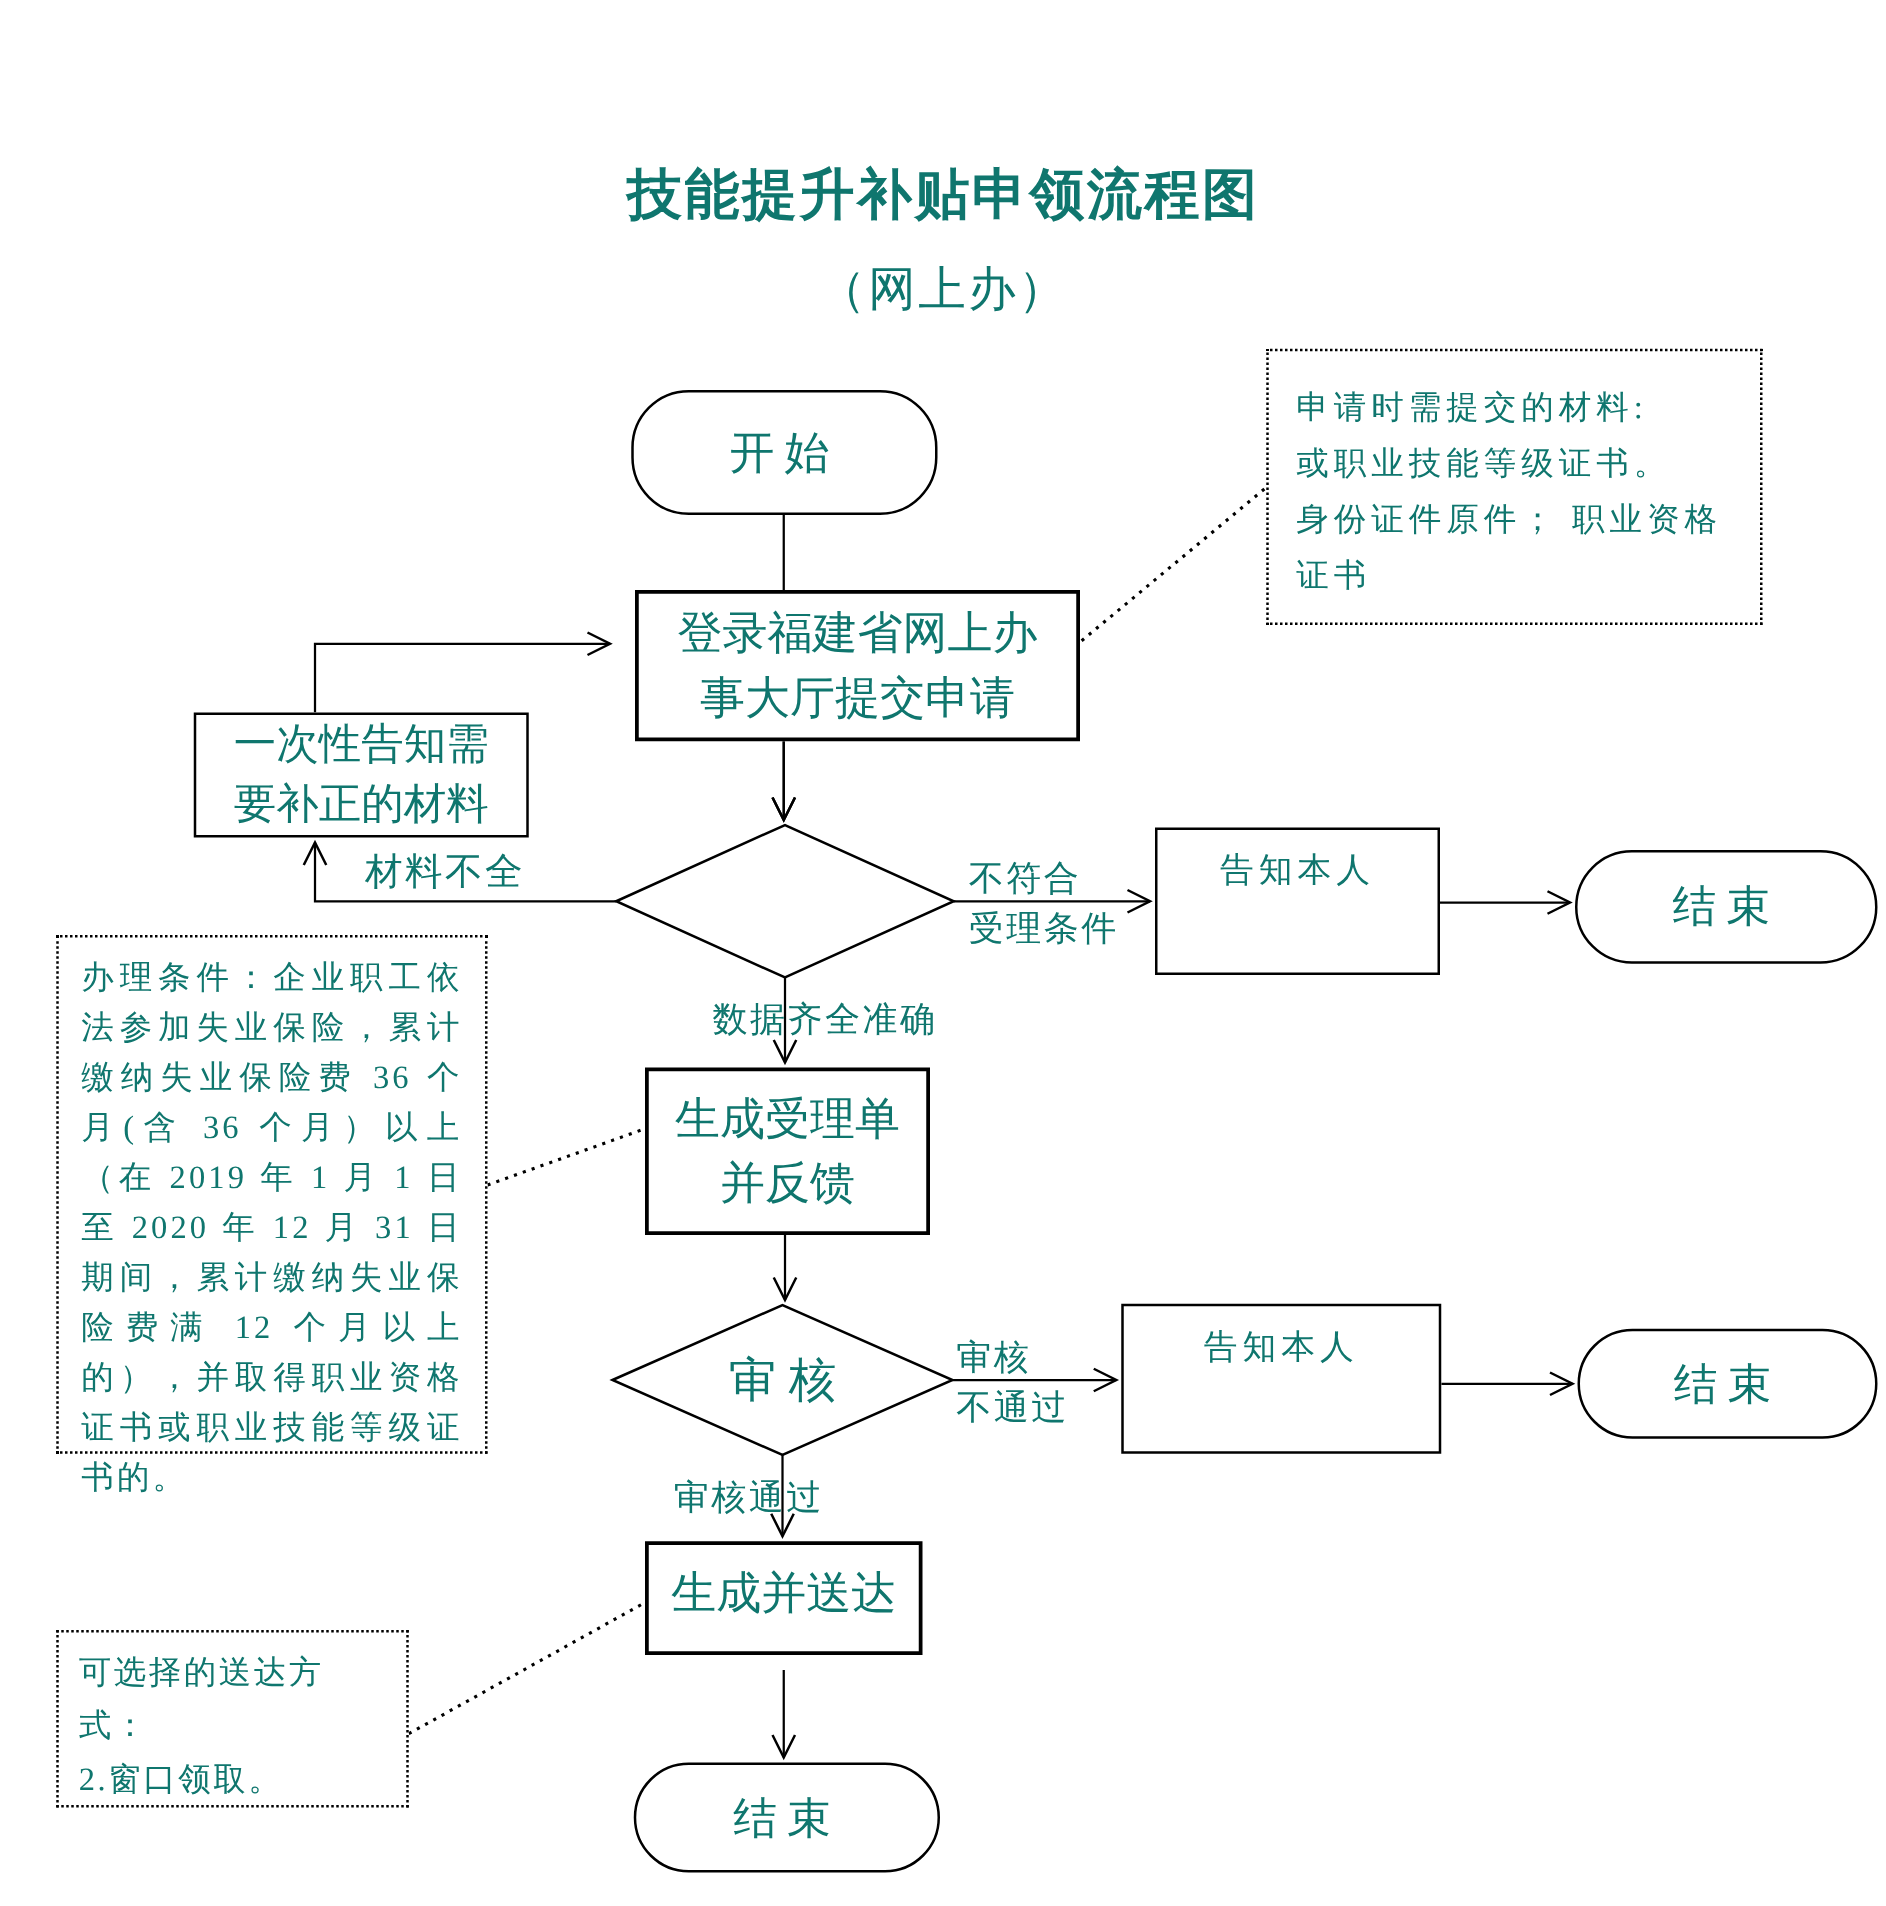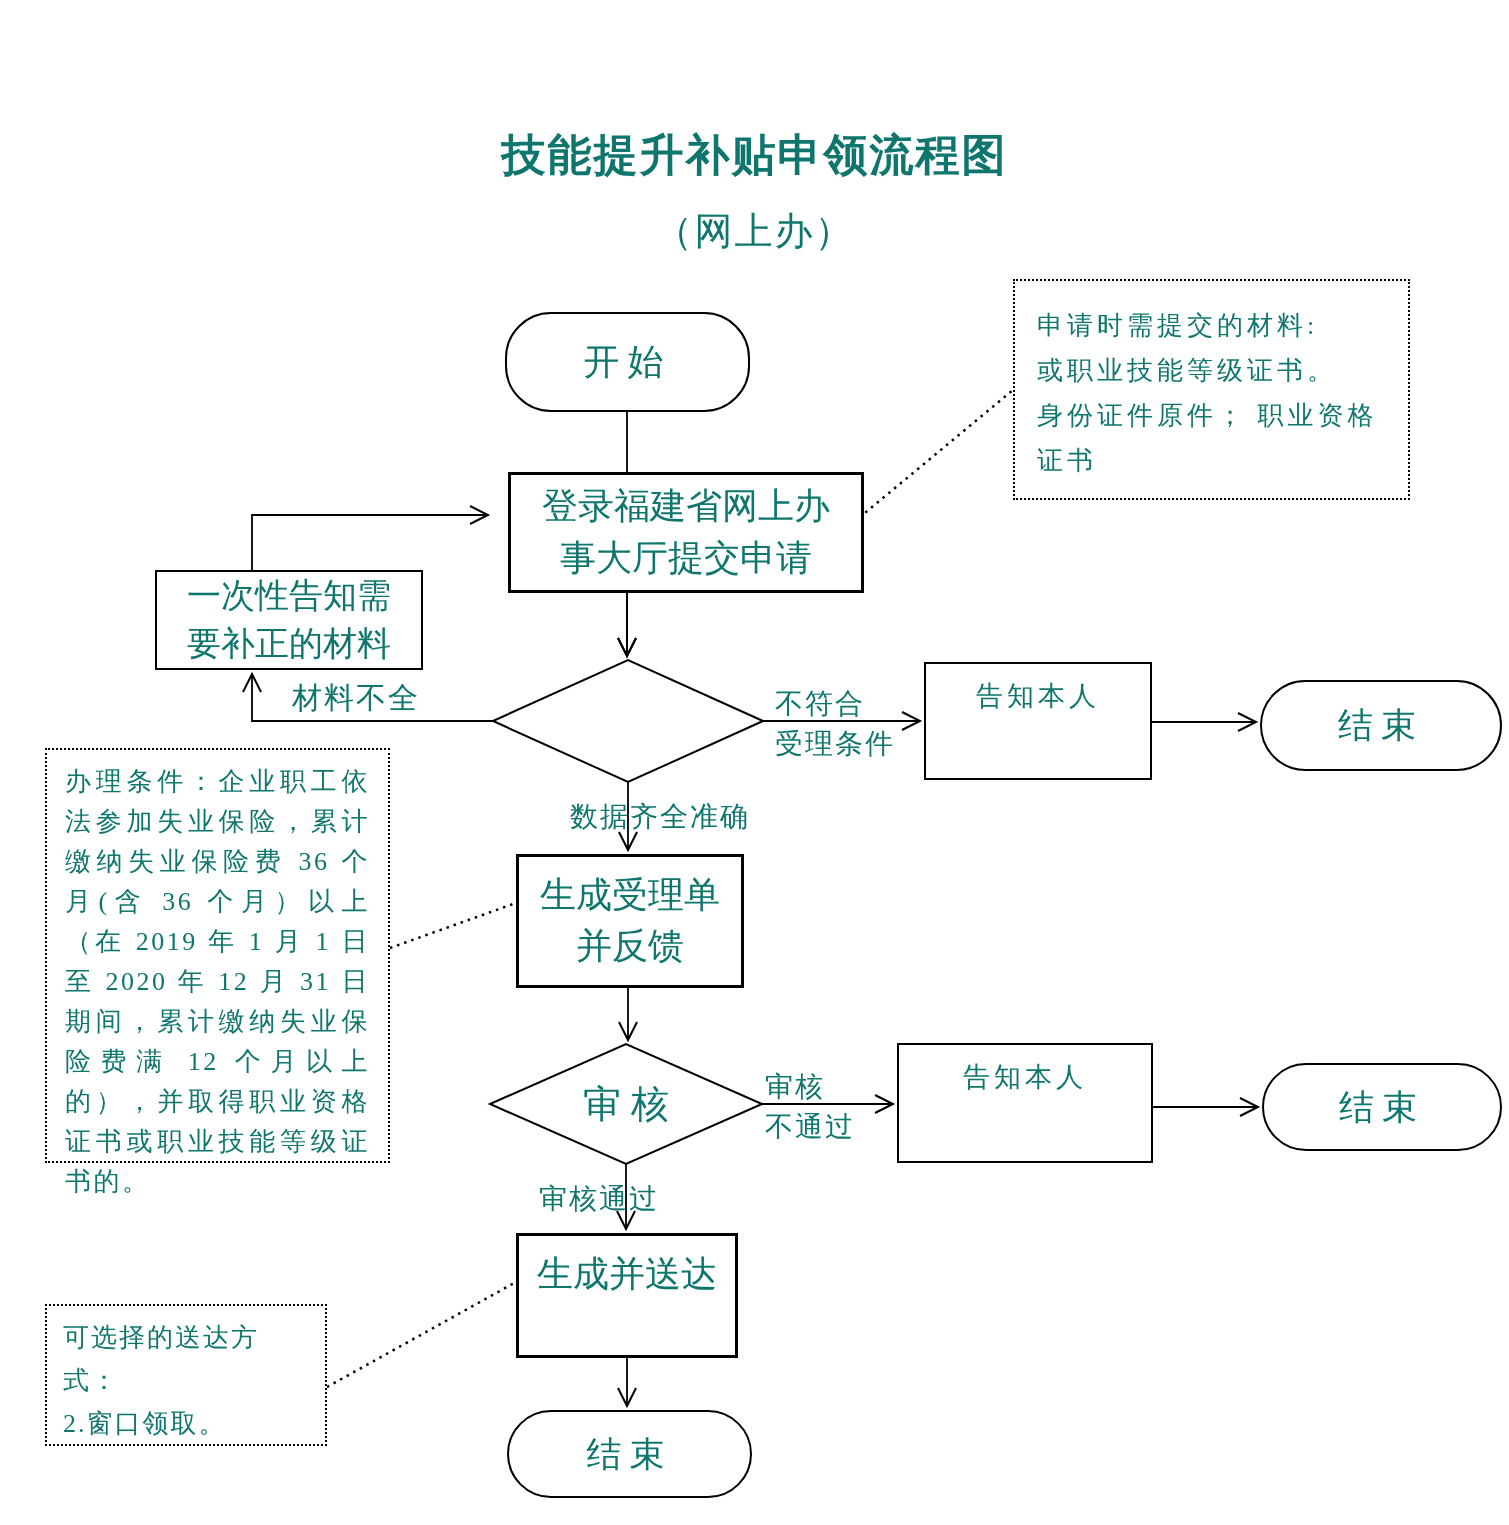--- a/index.html
+++ b/index.html
@@ -120,21 +120,21 @@
   <div class="abs diamond-label" style="left:490px;top:1044px;width:272px;height:120px;">审核</div>
 
   <div class="abs node inform" style="left:897px;top:1043px;width:256px;height:120px;">
     <span>告知本人</span>
   </div>
 
   <div class="abs node stadium" style="left:1262px;top:1063px;width:240px;height:88px;">
     <span>结束</span>
   </div>
 
-  <div class="abs node process top-text" style="left:516px;top:1233px;width:222px;height:125px;">
+  <div class="abs node process top-text" style="left:516px;top:1233px;width:222px;height:91px;">
     <span>生成并送达</span>
   </div>
 
   <div class="abs node stadium" style="left:507px;top:1410px;width:245px;height:88px;">
     <span>结束</span>
   </div>
 
   <div class="abs edge-label big" style="left:292px;top:678px;width:160px;">材料不全</div>
 
   <div class="abs edge-label" style="left:775px;top:684px;width:136px;">

